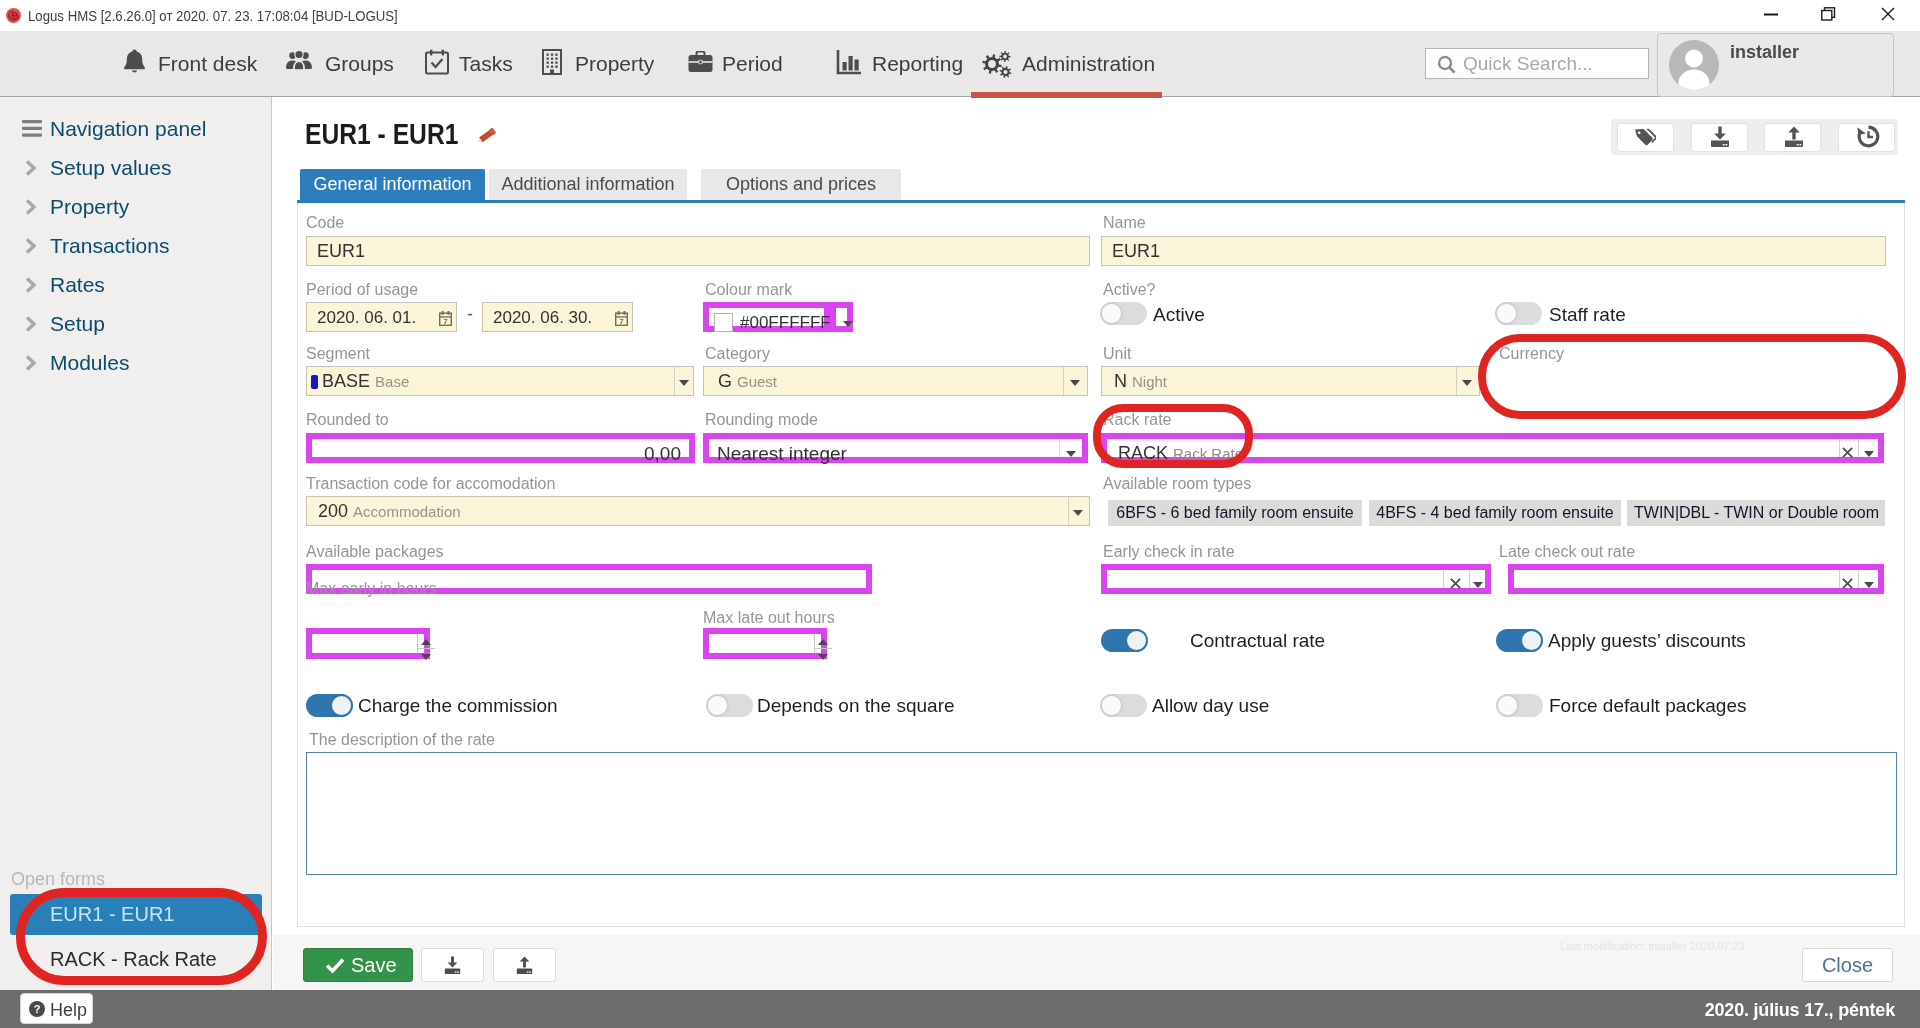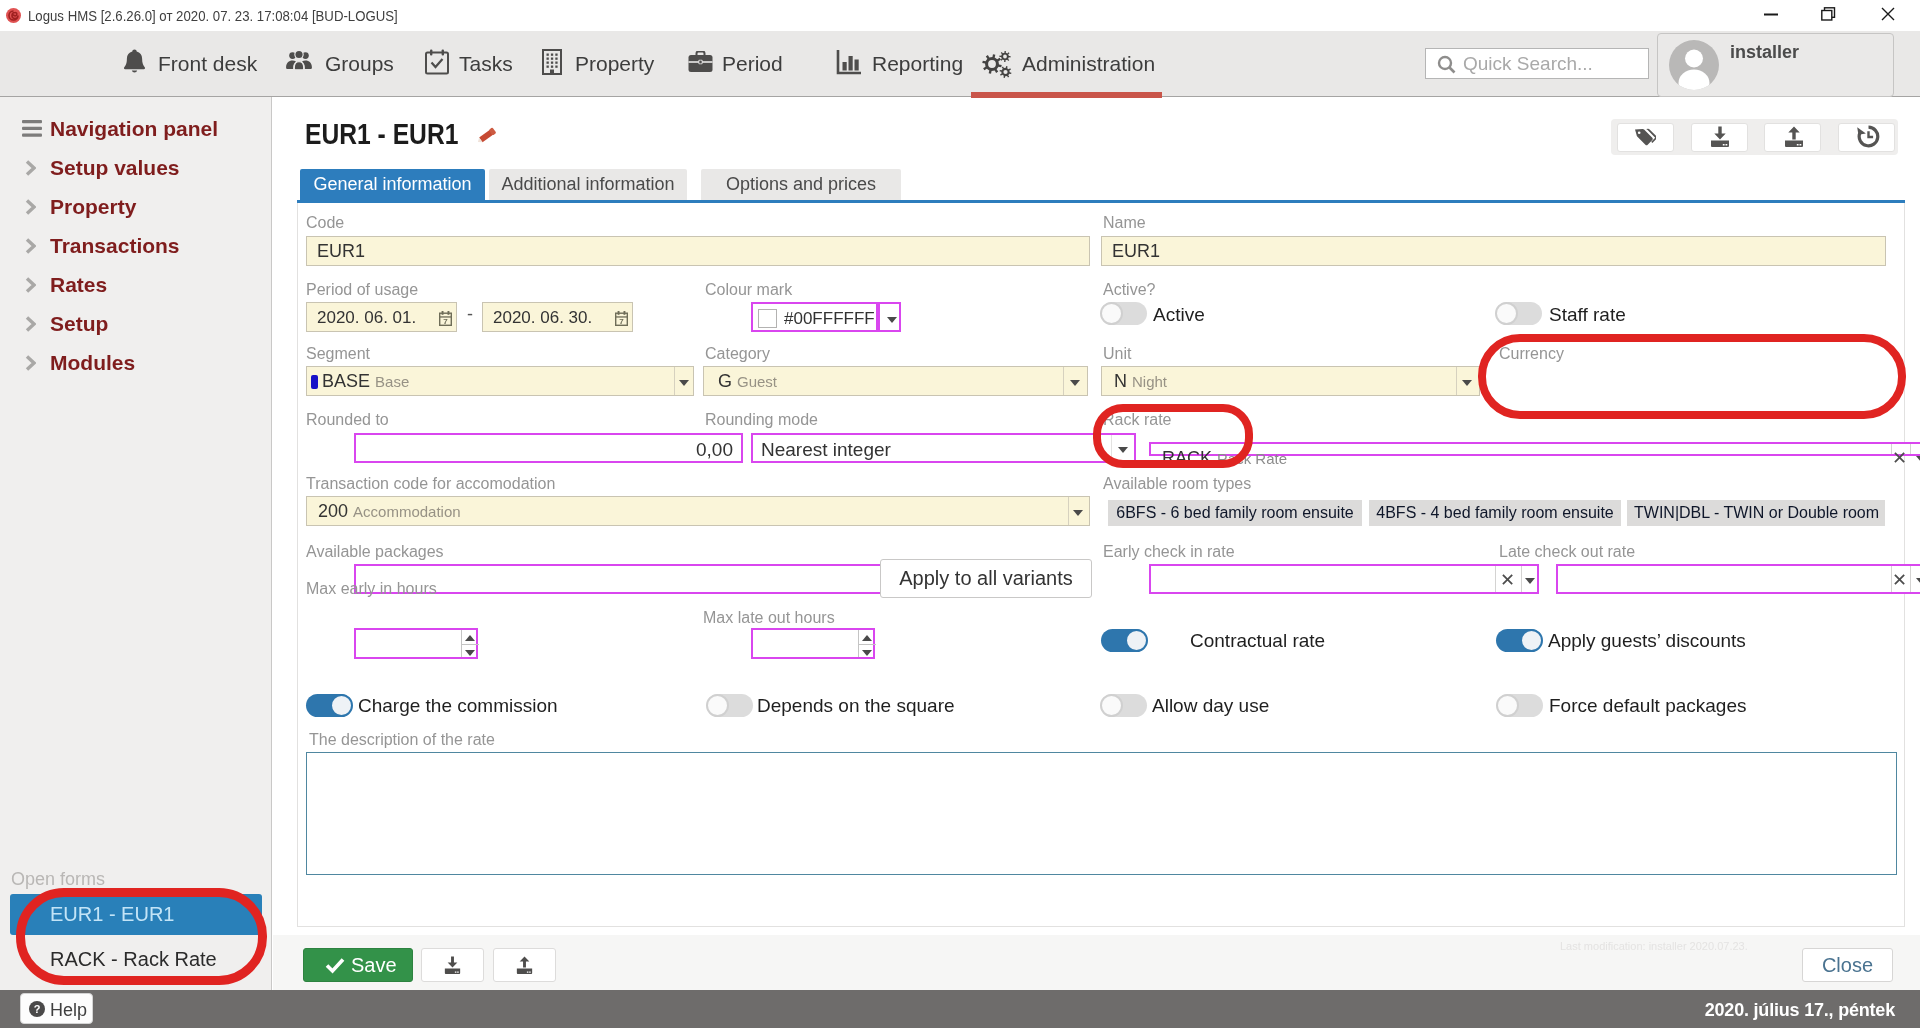--- a/index.html
+++ b/index.html
@@ -14,40 +14,40 @@
 .navtext { position:absolute; top:52px; white-space:nowrap; font-size:21px; color:#3d3d3d; }
 #adm-underline { left:971px; top:92px; width:191px; height:6px; background:#c9554a; }
 
 #qsearch { left:1425px; top:48px; width:224px; height:31px; background:#fff; border:1px solid #b5b5b5; }
 #qsearch-text { left:1463px; top:53px; font-size:19px; color:#a9a9a9; }
 
 #userchip { left:1657px; top:33px; width:237px; height:64px; background:#eae9e8; border:1px solid #c6c5c4; border-radius:4px; overflow:hidden; }
 #username { left:1722px; top:42px; font-size:18px; font-weight:bold; color:#4b4b4b;margin-left:8px; }
 
 #sidebar { left:0; top:97px; width:272px; height:893px; background:#f0efee; border-right:1px solid #c9c8c7; }
-.sideitem { position:absolute; left:50px; font-size:21px; color:#7f1d1d;font-weight:bold; }
+.sideitem { position:absolute; left:50px; font-size:21px; color:#0c4a6e; }
 #openforms-label { left:11px; top:869px; font-size:18px; color:#b9b7b5; }
 #form-item1 { left:10px; top:894px; width:252px; height:41px; background:#2980b9; border-radius:3px; color:#c3e4f7; font-size:20px; line-height:41px; padding-left:40px; }
 #form-item2 { left:10px; top:939px; width:252px; height:40px; color:#2b2b2b; font-size:20px; line-height:40px; padding-left:40px; }
 
 #heading { left:305px; top:120px; font-size:29px; line-height:29px; font-weight:bold; color:#1c1c1c; transform:scaleX(0.85); transform-origin:0 0; white-space:nowrap; }
 
 #toolbar { left:1611px; top:119px; width:287px; height:36px; background:#efeeed; border-radius:4px; }
 .tbtn { position:absolute; top:3.5px; width:57px; height:29px; background:#fff; border:1px solid #e2e1e0; border-radius:3px; }
 
 .tab { position:absolute; top:169px; height:31px; font-size:18px; text-align:center; }
 #tab1 { left:300px; width:185px; background:#2d7dbd; color:#fff; line-height:31px; border-radius:2px 2px 0 0; }
 #tab2 { left:489px; width:198px; background:#e9e8e7; color:#4a4a4a; line-height:31px; border-radius:2px 2px 0 0; }
 #tab3 { left:701px; width:200px; background:#e9e8e7; color:#4a4a4a; line-height:31px; border-radius:2px 2px 0 0; }
 #tabline { left:297px; top:200px; width:1608px; height:3px; background:#2d7dbd; }
 #panel { left:297px; top:203px; width:1608px; height:724px; border-left:1px solid #e2e1e0; border-right:1px solid #e2e1e0; border-bottom:1px solid #e2e1e0; background:#fff; }
 
 .lbl { position:absolute; font-size:16px; color:#959595; white-space:nowrap; }
 .fld { position:absolute; height:30px; border:1px solid #c9c4b2; background:#faf5d9; font-size:18px; color:#333; }
-.fldw { position:absolute; height:30px; border:2px solid #d946ef; background:#fff; font-size:18px; color:#333;margin-left:48px; }
+.fldw { position:absolute; height:30px; border:6px solid #d946ef; background:#fff; font-size:18px; color:#333; }
 .ftxt { position:absolute; top:4px; left:10px; white-space:nowrap; }
 .fsub { font-size:15px; color:#979285; }
 .caret { position:absolute; width:0; height:0; border-left:5.5px solid transparent; border-right:5.5px solid transparent; border-top:6px solid #4a4a4a; }
 .vsep { position:absolute; top:0; bottom:0; width:1px; background:#d6d1bf; }
 .xmark { position:absolute; font-size:18px; color:#4d4d4d; }
 
 .tgl { position:absolute; width:46px; height:23px; border-radius:12px; background:#dcdcdc; }
 .tgl .knob { position:absolute; top:0px; width:23px; height:23px; border-radius:50%; background:#fafafa; border:2px solid #d0d0d0; left:-1px; }
 .tgl.on { background:#2e76ad; }
 .tgl.on .knob { left:auto; right:-1px; background:#eef2f6; border:2px solid #2e76ad; }
@@ -333,21 +333,21 @@
 <div class="lbl" style="left:705px;top:411px">Rounding mode</div>
 <div class="lbl" style="left:1103px;top:411px">Rack rate</div>
 <div class="fldw" style="left:306px;top:433px;width:389px;height:30px">
       <span class="ftxt" style="left:auto;right:8px;font-size:19px;top:4px">0,00</span>
     </div>
 <div class="fldw" style="left:703px;top:433px;width:385px;height:30px">
   <span class="ftxt" style="font-size:19px;top:4px;left:8px">Nearest integer</span>
   <div class="vsep" style="right:22px;background:#e3e2e1"></div>
       <div class="caret" style="right:6px;top:12px"></div>
 </div>
-<div class="fldw" style="left:1101px;top:442px;width:783px;height:14px">
+<div class="fldw" style="left:1101px;top:433px;width:783px;height:30px">
   <span class="ftxt" style="left:11px;top:4px">RACK <span class="fsub" style="color:#8b8b8b">Rack Rate</span></span>
   <div class="vsep" style="right:38px;background:#d4d3d2"></div>
   <div class="vsep" style="right:19px;background:#d4d3d2"></div>
   <span class="xmark" style="right:23px;top:3px">✕</span>
   <div class="caret" style="right:4px;top:12px"></div>
 </div>
 
 <div class="lbl" style="left:306px;top:475px">Transaction code for accomodation</div>
 <div class="lbl" style="left:1103px;top:475px">Available room types</div>
 <div class="fld" style="left:306px;top:496px;width:784px">
@@ -356,21 +356,20 @@
       <div class="caret" style="right:6px;top:13px"></div>
 </div>
 <div class="chip" style="left:1108px;width:254px">6BFS - 6 bed family room ensuite</div>
 <div class="chip" style="left:1369px;width:252px">4BFS - 4 bed family room ensuite</div>
 <div class="chip" style="left:1627px;width:258px;text-align:left">TWIN|DBL - TWIN or Double room</div>
 
 <div class="lbl" style="left:306px;top:543px">Available packages</div>
 <div class="lbl" style="left:1103px;top:543px">Early check in rate</div>
 <div class="lbl" style="left:1499px;top:543px">Late check out rate</div>
 <div class="fldw" style="left:306px;top:564px;width:566px"></div>
-<div class="abs" style="left:880px;top:559px;width:212px;height:39px;background:#fff;border:1px solid #c9c8c7;border-radius:3px;font-size:20px;color:#333;text-align:center;line-height:37px">Apply to all variants</div>
 <div class="fldw" style="left:1101px;top:564px;width:390px">
   <div class="vsep" style="right:41px;background:#d4d3d2"></div>
   <div class="vsep" style="right:15px;background:#d4d3d2"></div>
   <span class="xmark" style="right:22px;top:3px">✕</span>
   <div class="caret" style="right:2px;top:12px"></div>
 </div>
 <div class="fldw" style="left:1508px;top:564px;width:376px">
   <div class="vsep" style="right:38px;background:#d4d3d2"></div>
   <div class="vsep" style="right:19px;background:#d4d3d2"></div>
   <span class="xmark" style="right:23px;top:3px">✕</span>

